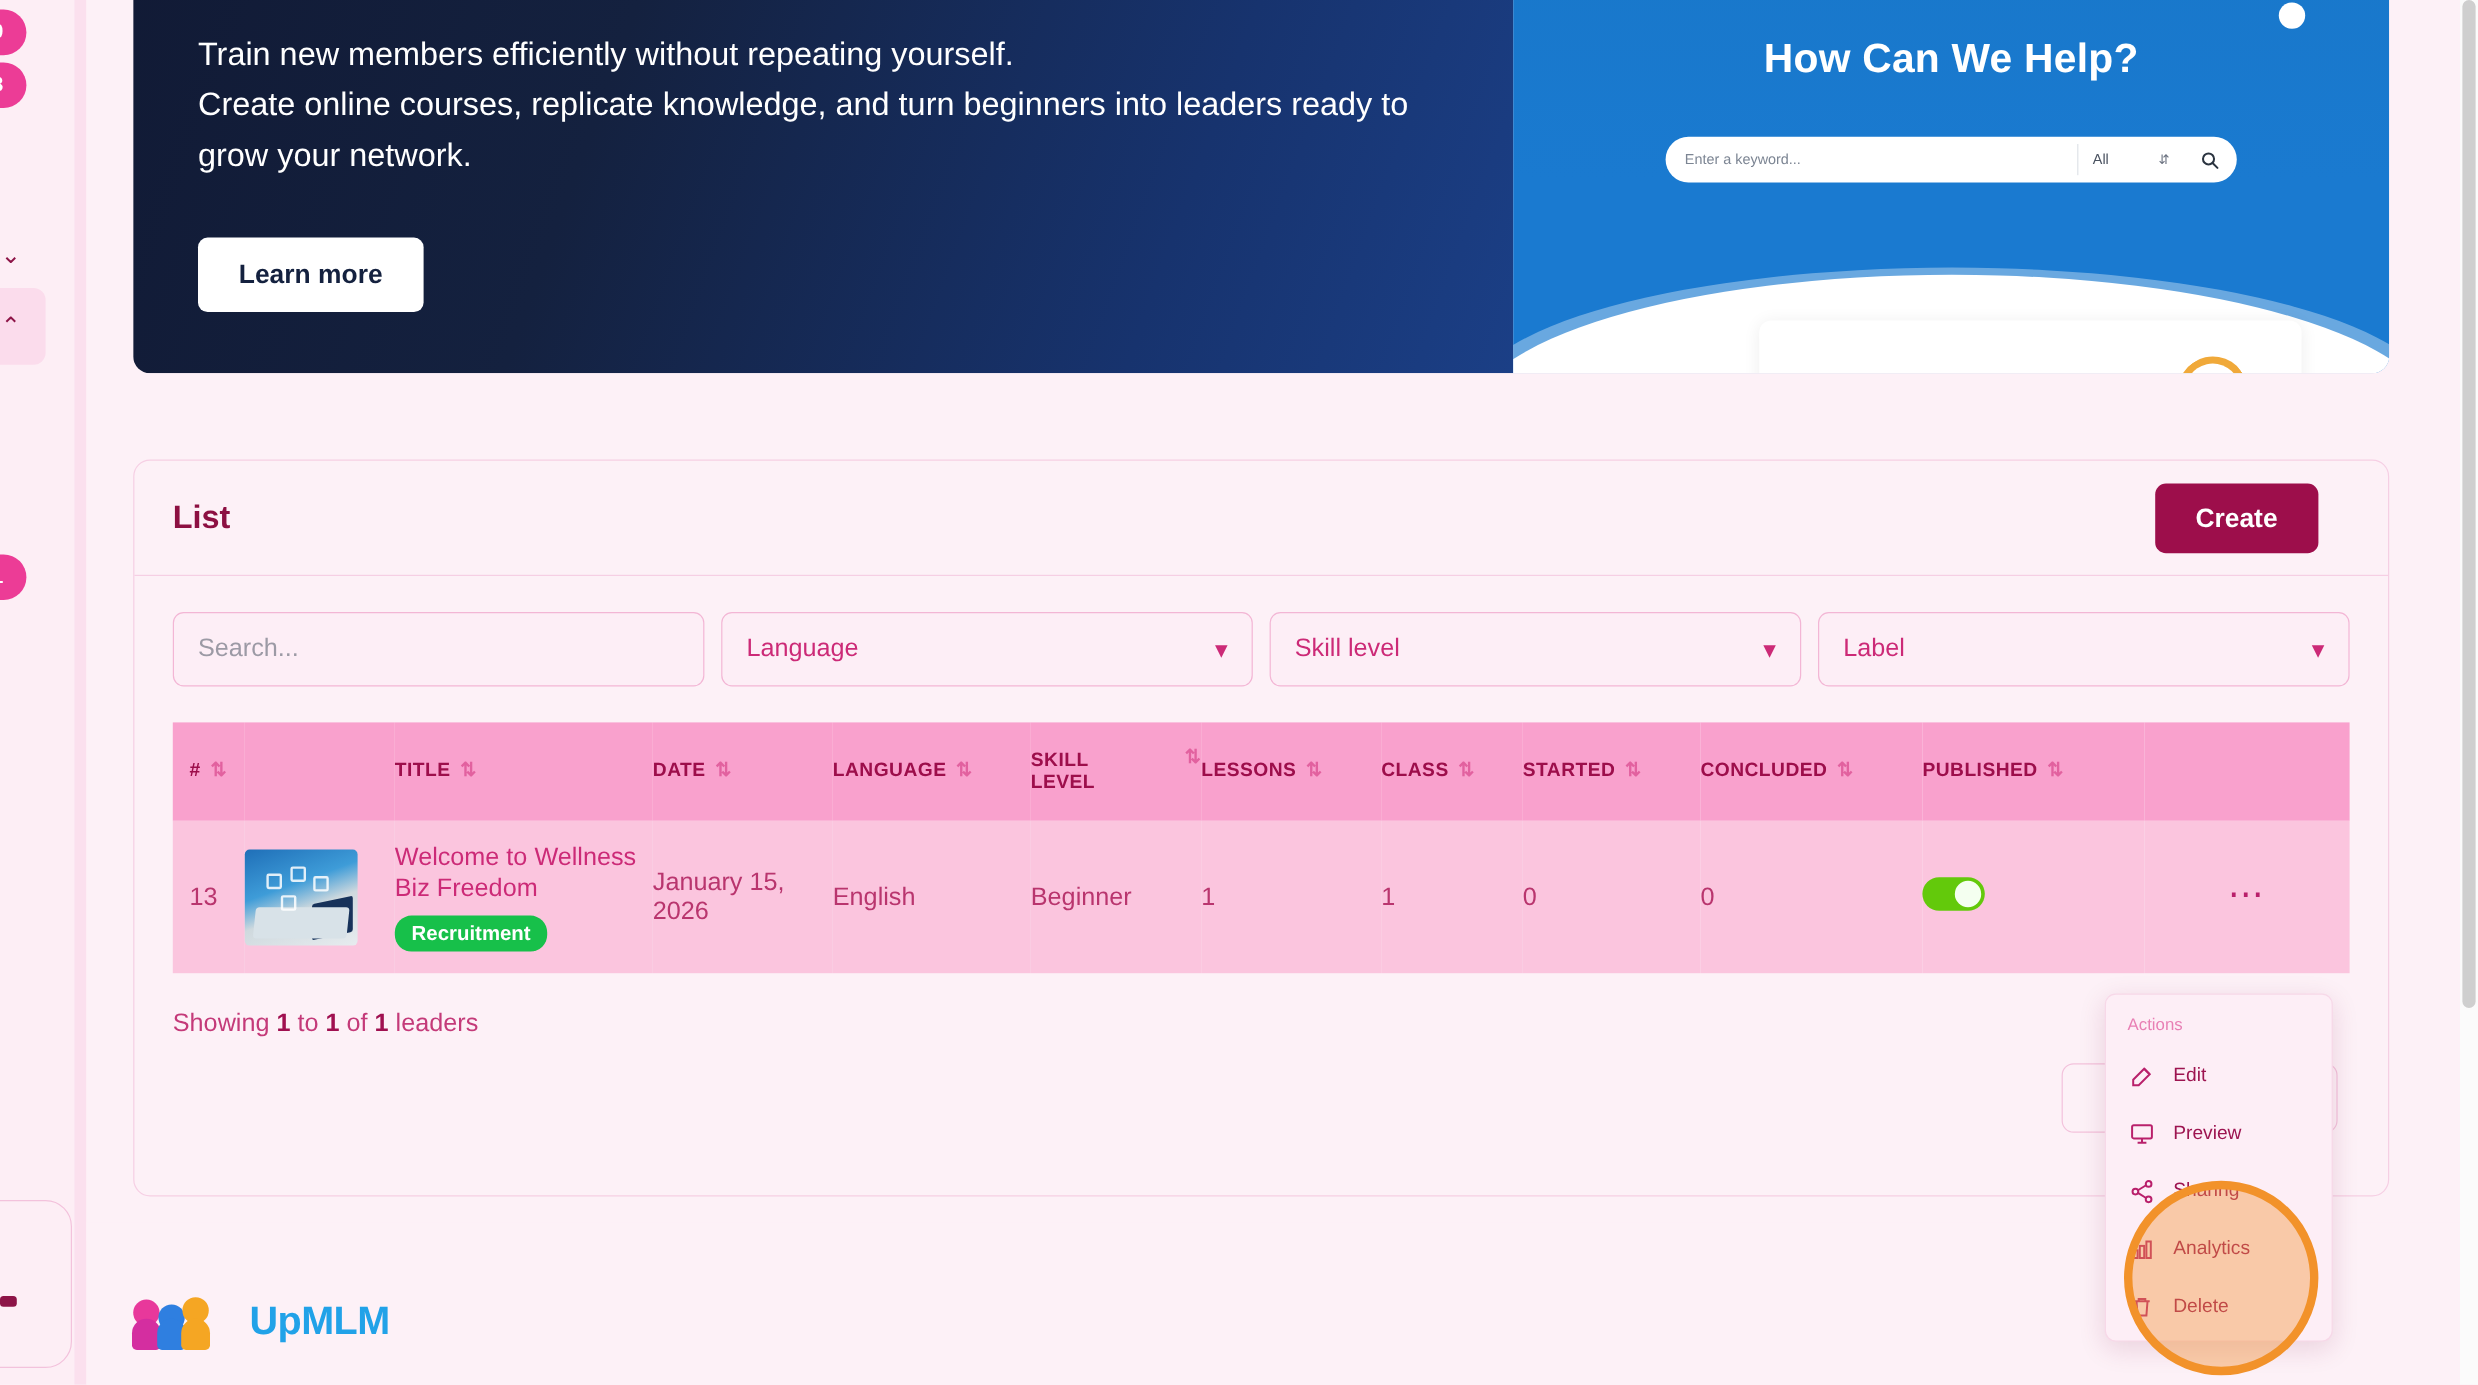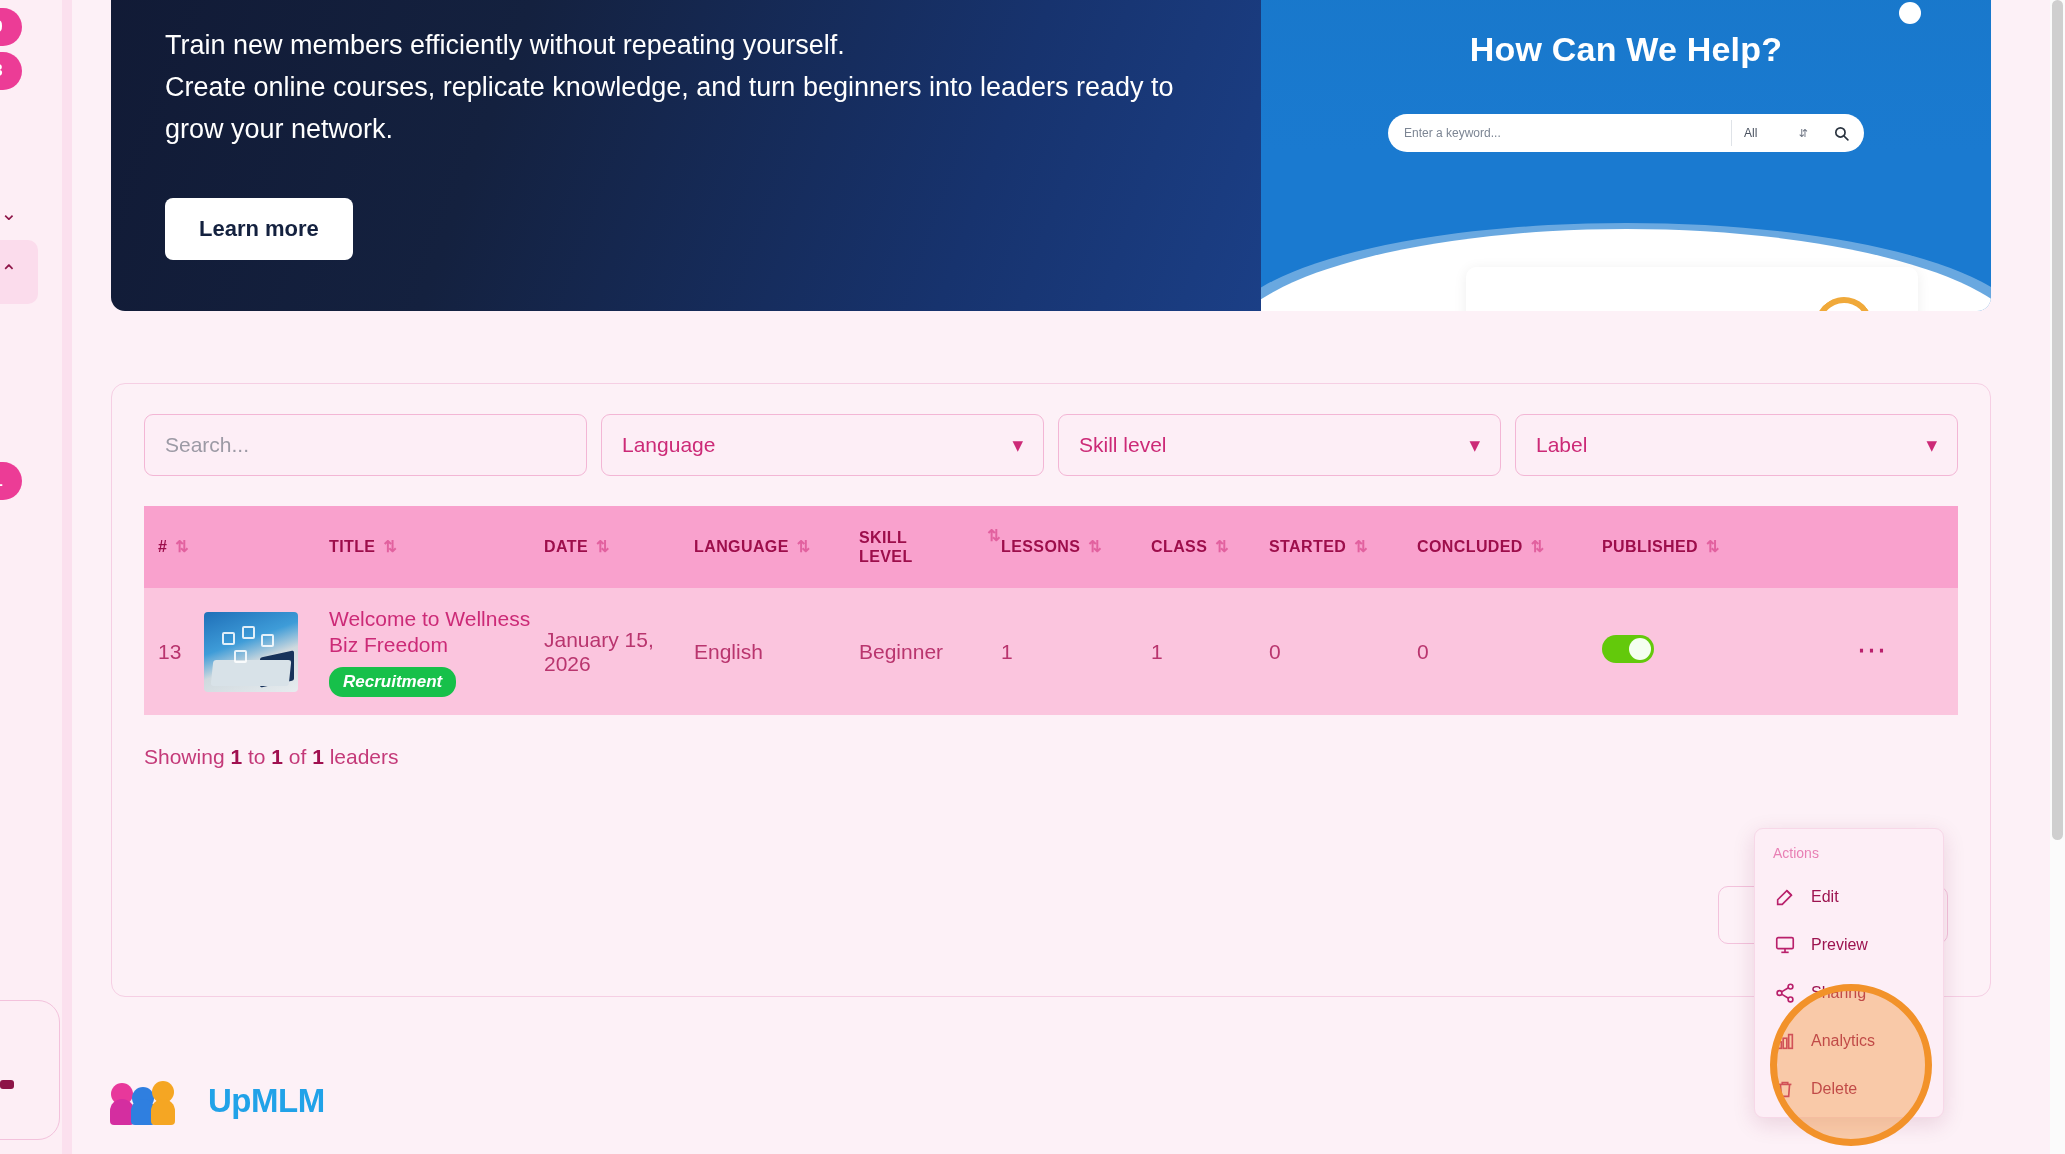--- a/index.html
+++ b/index.html
@@ -186,21 +186,21 @@
     position: absolute; right: 4px; bottom: 8px; width: 34px; height: 30px;
     background: #17325a; border-radius: 2px; transform: skewY(-12deg);
   }
   .thumb .ico {
     position: absolute; width: 13px; height: 13px; border: 2px solid rgba(255,255,255,.85);
     border-radius: 2px;
   }
   .title-link { color: #cc2a77; font-size: 21px; line-height: 26px; display: block; cursor: pointer; }
   .tag {
     display: inline-block; margin-top: 9px; background: #17c04a; color: #fff;
-    font-size: 17px; font-weight: 700; padding: 5px 14px; border-radius: 14px; font-style: italic;
+    font-size: 17px; font-weight: 700; padding: 5px 14px; border-radius: 14px;
   }
   .toggle {
     width: 52px; height: 28px; border-radius: 14px; background: #63c90b;
     position: relative; cursor: pointer; display: inline-block;
   }
   .toggle .knob {
     position: absolute; right: 3px; top: 3px; width: 22px; height: 22px;
     border-radius: 50%; background: #f4fff0;
   }
   .dots {
@@ -302,20 +302,24 @@
         </div>
         <div class="hero-circle"></div>
         <div class="hero-wave2"></div>
         <div class="hero-wave"></div>
         <div class="hero-card"></div>
         <div class="hero-ring"></div>
       </div>
     </div>
 
     <div class="card">
+      <div class="card-head">
+        <div class="card-title">List</div>
+        <button class="btn-create">Create</button>
+      </div>
 
       <div class="card-body">
         <div class="filters">
           <input class="f-search" placeholder="Search..." style="">
           <div class="f-select">
             <span>Language</span>
             <span class="f-caret">▾</span>
           </div>
           <div class="f-select">
             <span>Skill level</span>

